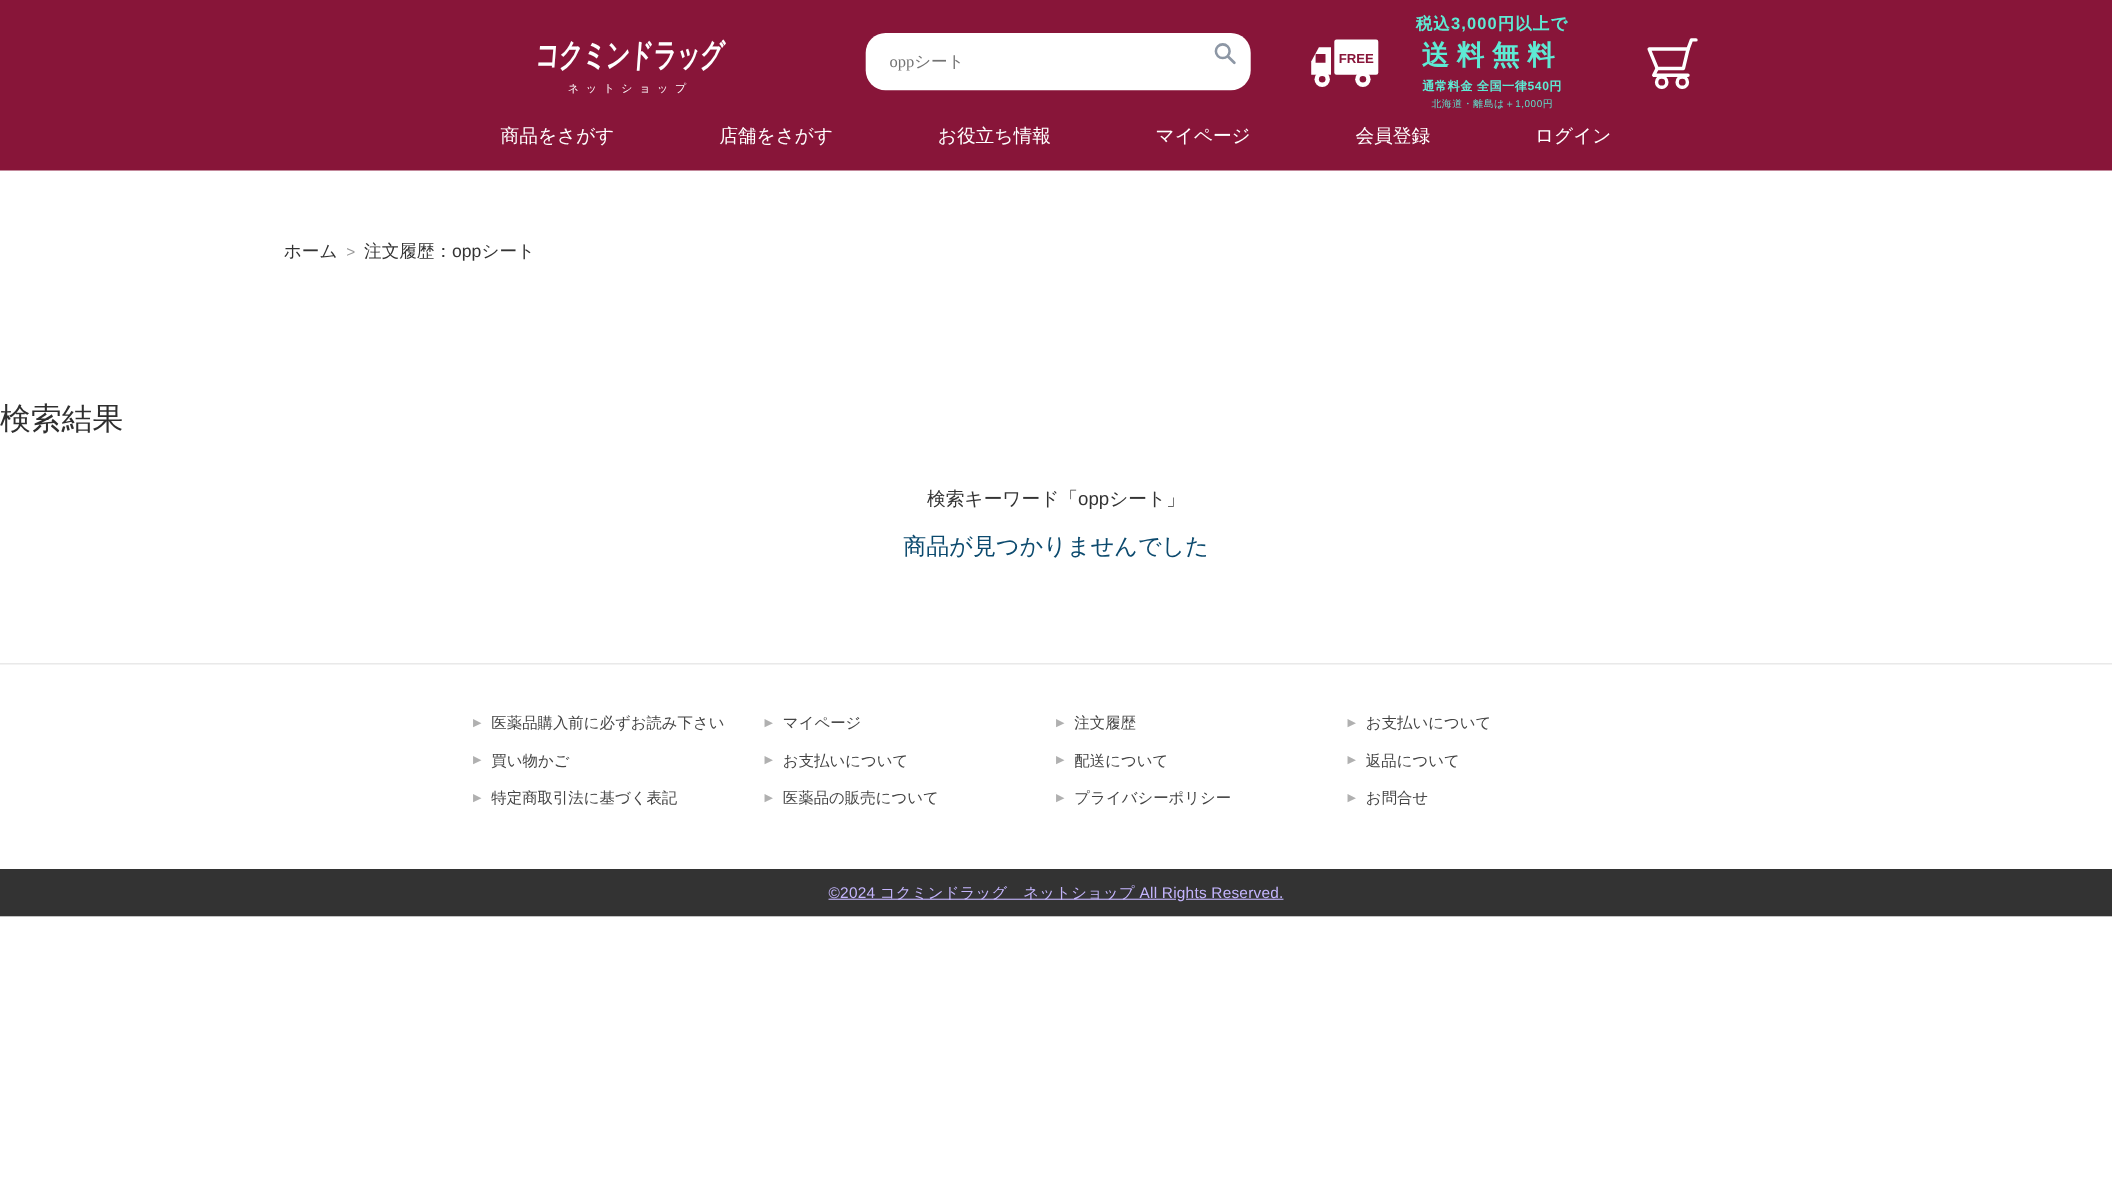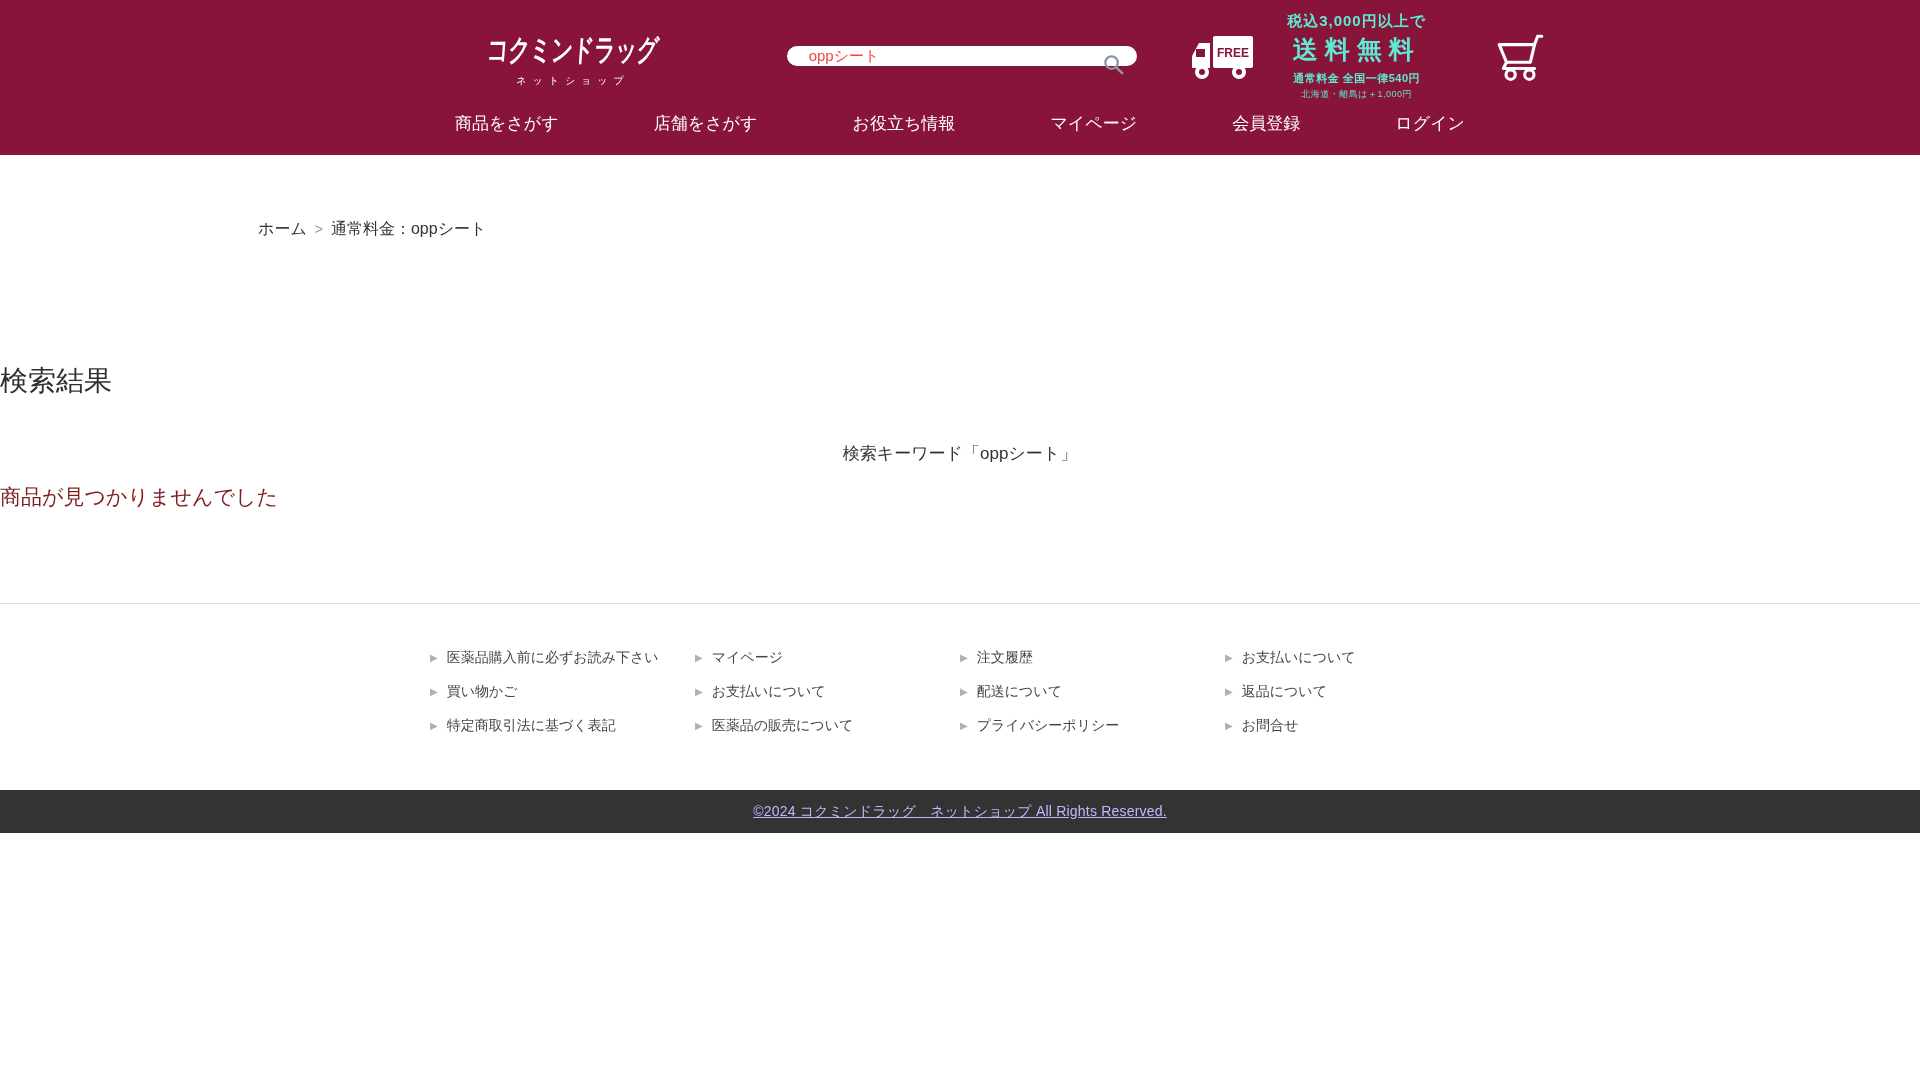--- a/index.html
+++ b/index.html
@@ -8,21 +8,21 @@
 
   
   .header { background: #881539; height: 155px; }
   .header-top { width: 1010px; margin: 0 auto; height: 112px; display: flex; align-items: center; padding-left: 32px; }
 
   .logo { cursor: pointer; margin-top: 6px; }
   .logo-main { color: #fff; font-weight: 800; font-size: 30px; white-space: nowrap; letter-spacing: -1px; transform: scaleX(0.72) skewX(-6deg); transform-origin: left center; }
   .logo-sub { color: #fff; font-size: 10px; letter-spacing: 6px; text-align: center; width: 172px; margin-top: 3px; }
 
   .search-wrap { position: relative; margin-left: 62px; }
-  .search-input { width: 350px; height: 20px; border: none; border-radius: 18px; padding: 0 44px 0 22px; font-size: 15px; color: #ef4444; outline: none; font-family: Liberation Sans, sans-serif; background: #fff; }
+  .search-input { width: 350px; height: 52px; border: none; border-radius: 18px; padding: 0 44px 0 22px; font-size: 15px; color: #737373; outline: none; font-family: Liberation Serif, serif; background: #fff; }
   .search-icon-btn { position: absolute; right: 12px; top: 7px; cursor: pointer; background: none; border: none; padding: 0; line-height: 0; }
 
   .shipping { display: flex; align-items: center; margin-left: 52px; }
   .shipping-truck { flex: 0 0 auto; line-height: 0; }
   .shipping-text { text-align: center; color: #5eead4; margin-left: 8px; width: 188px; }
   .shipping-l1 { font-size: 15px; font-weight: 700; letter-spacing: 1px; }
   .shipping-l2 { font-size: 25px; font-weight: 700; letter-spacing: 7px; margin-top: 2px; }
   .shipping-l3 { font-size: 11px; font-weight: 700; margin-top: 5px; letter-spacing: 0.5px; }
   .shipping-l4 { font-size: 9px; margin-top: 2px; letter-spacing: 0.5px; opacity: 0.95; }
 
@@ -31,21 +31,21 @@
   .nav { width: 1010px; margin: 0 auto; height: 43px; display: flex; justify-content: space-between; align-items: flex-start; }
   .nav-item { color: #fff; font-size: 17px; text-decoration: none; cursor: pointer; white-space: nowrap; }
 
   
   .main { height: 448px; padding-top: 64px; }
   .breadcrumb { padding-left: 258px; font-size: 16px; color: #333; }
   .breadcrumb a { color: #333; text-decoration: none; cursor: pointer; }
   .crumb-sep { color: #999; margin: 0 8px; font-size: 14px; }
   .page-title { margin-top: 122px; font-size: 28px; font-weight: 400; color: #2f2f2f; }
   .keyword-line { text-align: center; margin-top: 42px; font-size: 17px; color: #333; }
-  .no-results { margin-top: 18px; font-size: 21px; color: #7f1d1d; }
+  .no-results { text-align: center; margin-top: 18px; font-size: 21px; color: #0c4a6e; }
 
   
   .footer-links { height: 187px; border-top: 1px solid #e0e0e0; padding-top: 44px; }
   .footer-grid { width: 1060px; margin: 0 auto; display: grid; grid-template-columns: repeat(4, 265px); row-gap: 14px; }
   .footer-link { display: flex; align-items: center; font-size: 14px; color: #444; text-decoration: none; cursor: pointer; height: 20px; }
   .footer-arrow { color: #b0b0b0; font-size: 10px; margin-right: 9px; line-height: 1; }
 
   .copyright-bar { height: 43px; background: #333333; display: flex; align-items: center; justify-content: center; }
   .copyright-text { color: #c4b5fd; font-size: 14px; letter-spacing: 0.2px; text-decoration: underline; }
 </style>
@@ -114,21 +114,21 @@
     <a class="nav-item">店舗をさがす</a>
     <a class="nav-item">お役立ち情報</a>
     <a class="nav-item">マイページ</a>
     <a class="nav-item">会員登録</a>
     <a class="nav-item">ログイン</a>
   </nav>
 </header>
 
 <main class="main">
   <div class="breadcrumb">
-    <a>ホーム</a><span class="crumb-sep">&gt;</span><span>通常料金：oppシート</span>
+    <a>ホーム</a><span class="crumb-sep">&gt;</span><span>注文履歴：oppシート</span>
   </div>
 
   <h1 class="page-title">検索結果</h1>
 
   <div class="keyword-line">検索キーワード「oppシート」</div>
   <div class="no-results">商品が見つかりませんでした</div>
 </main>
 
 <footer>
   <div class="footer-links">

